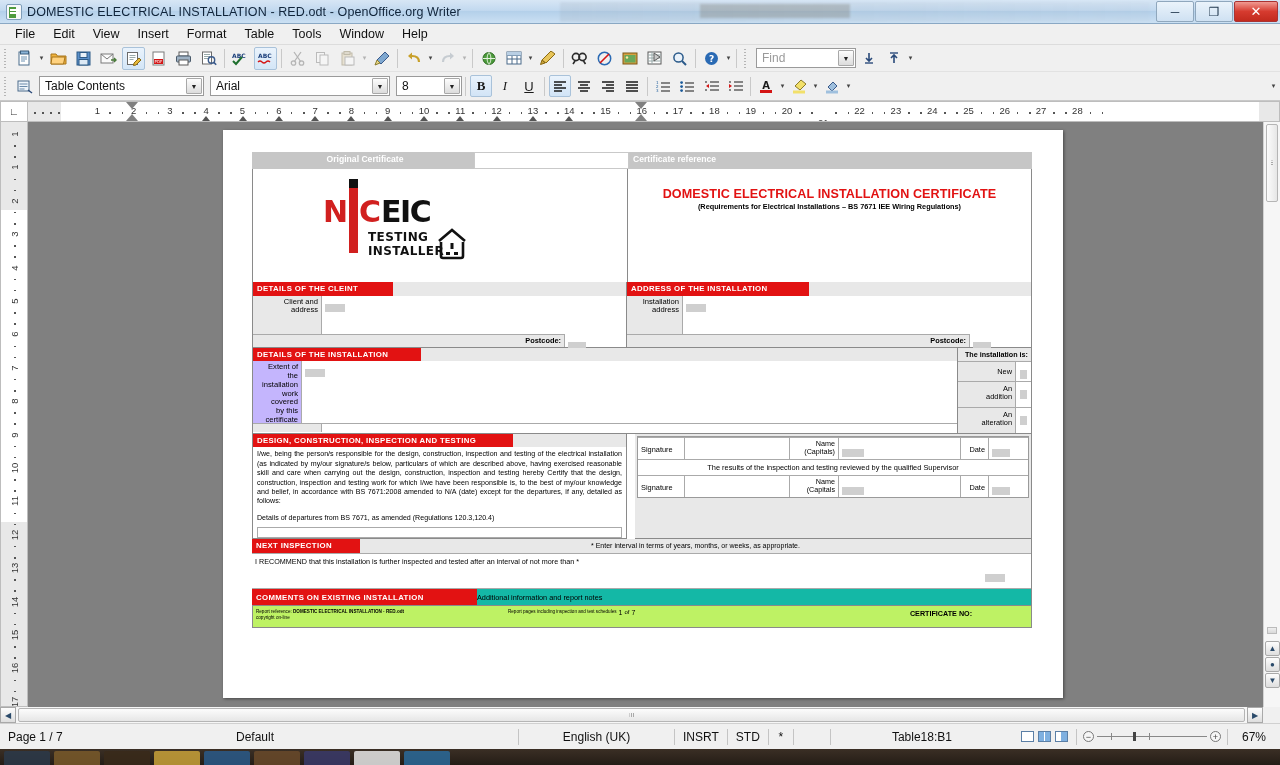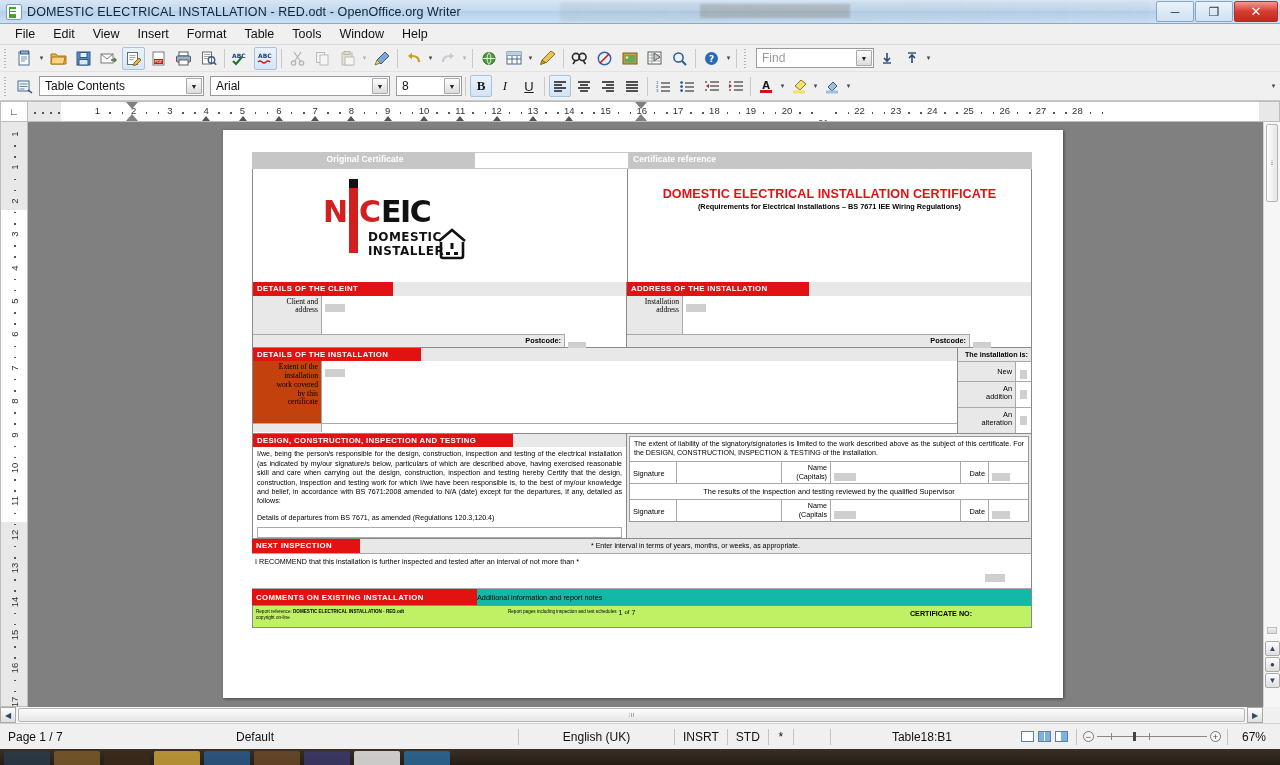--- a/index.html
+++ b/index.html
@@ -84,21 +84,21 @@
   }
   .combo .arrow{
     position:absolute;right:1px;top:1px;bottom:1px;width:16px;
     background:linear-gradient(to bottom,#fdfdfd,#dcdcdc);
     border:1px solid #a8a8a8;border-radius:1px;
     display:flex;align-items:center;justify-content:center;font-size:7px;color:#222;
   }
   .combo.style{width:165px;margin-left:2px;}
   .combo.font{width:180px;margin-left:6px;}
   .combo.size{width:66px;margin-left:6px;}
-  .combo.find{width:118px;margin-left:4px;color:#9a9a9a;}
+  .combo.find{width:100px;margin-left:4px;color:#9a9a9a;}
 
   .fbtn{
     width:22px;height:22px;margin:0 1px;flex:none;display:flex;align-items:center;justify-content:center;
     font-size:13px;color:#1a1a1a;
   }
   .fbtn.on{border:1px solid #a9c2da;background:linear-gradient(to bottom,#eaf3fc,#d2e4f6);border-radius:2px;}
 
   
   .hruler-row{height:21px;display:flex;background:#f0f0f0;}
   .corner{
@@ -178,21 +178,21 @@
     height:20px;background:linear-gradient(to bottom,#3b2f25,#1e1812);
     display:flex;align-items:center;gap:4px;padding-left:4px;overflow:hidden;
   }
   .tk{width:46px;height:17px;border-radius:2px;opacity:.85;}
 
   
   .doc{position:absolute;left:29px;top:22px;width:780px;}
   .bar-red{background:#e21212;color:#fff;font-weight:bold;font-size:7.8px;letter-spacing:.35px;padding:2px 0 2px 4px;line-height:1.25;}
   .bar-grey{background:#c6c6c6;color:#fff;font-weight:bold;font-size:8.6px;padding:2px 0 2px 4px;}
   .greyfill{display:inline-block;background:#cfcfcf;height:8px;width:20px;vertical-align:middle;}
-  .lbl{font-size:7.6px;color:#000;line-height:1.15;text-align:right;padding:2px 3px;font-family:Liberation Serif, serif;}
+  .lbl{font-size:7.6px;color:#000;line-height:1.15;text-align:right;padding:2px 3px;}
   .body-txt{font-size:7.1px;color:#000;line-height:1.32;text-align:justify;}
 
   .hdr-row{display:flex;}
   .hdr-left{width:375px;}
   .hdr-right{flex:1;}
   .cert-title{color:#e21212;font-weight:bold;font-size:12.6px;text-align:center;letter-spacing:.1px;}
   .cert-sub{color:#000;font-weight:bold;font-size:7.3px;text-align:center;margin-top:1px;}
 
   
   .logo-wrap{position:relative;width:140px;height:90px;}
@@ -748,21 +748,21 @@
 
         <div class="hdr-row" style="border-left:1px solid #8a8a8a;border-right:1px solid #8a8a8a;">
           <div class="hdr-left" style="position:relative;height:113px;border-right:1px solid #8a8a8a;">
             <div class="logo-wrap" style="margin:6px auto 0 70px;">
               <div class="lg-n">N</div>
               <div class="lg-bar"></div>
               <div class="lg-nick"></div>
               <div class="lg-c">C</div>
               <div class="lg-eic">EIC</div>
               <div class="lg-dom">
-                <div>DOMESTIC</div>
+                <div>TESTING</div>
                 <div>INSTALLER</div>
               </div>
               <div class="lg-house">
                 <svg width="32" height="34" viewBox="0 0 32 34">
                   <path d="M3 13L16 2l13 11" fill="none" stroke="#111" stroke-width="2.6"></path>
                   <path d="M5 14v14a2 2 0 002 2h18a2 2 0 002-2V14" fill="none" stroke="#111" stroke-width="2.6"></path>
                   <rect x="14.5" y="15" width="3" height="6" fill="#111"></rect>
                   <rect x="10" y="24" width="4" height="3" fill="#111"></rect>
                   <rect x="18" y="24" width="4" height="3" fill="#111"></rect>
                 </svg>
@@ -822,21 +822,21 @@
           </div>
         </div>
 
         <div style="display:flex;border:1px solid #8a8a8a;border-top:none;">
           <div style="flex:1;">
             <div style="display:flex;background:#e8e8e8;">
               <div class="bar-red" style="width:168px;">DETAILS OF THE INSTALLATION</div>
               <div style="flex:1;"></div>
             </div>
             <div style="display:flex;height:62px;">
-              <div style="width:68px;background:#c2410c;" class="lbl">
+              <div style="width:48px;background:#c4b5fd;" class="lbl">
                 <div>Extent of the</div>
                 <div>installation</div>
                 <div>work covered</div>
                 <div>by this</div>
                 <div>certificate</div>
               </div>
               <div style="flex:1;background:#fff;border-left:1px solid #aaa;padding:2px 0 0 3px;">
                 <span class="greyfill"></span>
               </div>
             </div>
@@ -862,36 +862,35 @@
             <div style="display:flex;height:26px;border-top:1px solid #aaa;">
               <div style="flex:1;background:#e8e8e8;font-size:7.4px;text-align:right;padding:3px 3px 0 0;line-height:1.15;">
                 <div>An</div>
                   <div>alteration</div>
               </div>
               <div style="width:16px;background:#fff;border-left:1px solid #aaa;padding-top:3px;text-align:center;"><span class="greyfill" style="width:7px;height:9px"></span></div>
             </div>
           </div>
         </div>
 
-        <div style="display:flex;">
+        <div style="display:flex;gap:8px;">
           <div style="width:375px;border:1px solid #8a8a8a;border-top:none;">
             <div style="display:flex;background:#e8e8e8;">
               <div class="bar-red" style="width:260px;">DESIGN, CONSTRUCTION, INSPECTION AND TESTING</div>
               <div style="flex:1;"></div>
             </div>
             <div style="background:#fff;padding:3px 4px 0 4px;">
               <div class="body-txt">I/we,  being  the  person/s   responsible  for  the  design,  construction,  inspection  and  testing  of  the  electrical  installation  (as  indicated  by  my/our  signature/s  below,  particulars  of  which  are  described above,  having  exercised  reasonable  skill  and  care  when  carrying  out  the  design,  construction, inspection and testing hereby Certify that the design, construction, inspection and testing work for which I/we have been  responsible is, to the best of my/our knowledge and belief, in accordance with BS 7671:2008 amended to N/A  (date)  except for the departures, if any, detailed as follows:</div>
               <div class="body-txt" style="margin-top:7px;text-align:left;">Details of departures from BS 7671, as amended (Regulations 120.3,120.4)</div>
               <div style="margin-top:4px;height:11px;border:1px solid #aaa;background:#fff;"></div>
             </div>
           </div>
 
           <div style="flex:1;border:1px solid #8a8a8a;border-top:none;border-left:none;background:#e8e8e8;padding:2px;">
             <div style="background:#fff;border:1px solid #9a9a9a;">
-              <div class="body-txt" style="padding:3px 4px;">The  extent  of  liability  of  the  signatory/signatories  is  limited  to  the  work  described  above  as  the subject  of  this  certificate.  For  the  DESIGN,  CONSTRUCTION,  INSPECTION  &amp;  TESTING  of  the installation.</div>
               <div style="display:flex;border-top:1px solid #aaa;height:22px;align-items:stretch;">
                 <div style="width:46px;font-size:7.4px;padding:7px 0 0 3px;">Signature</div>
                 <div style="width:106px;border-left:1px solid #aaa;border-right:1px solid #aaa;"></div>
                 <div style="width:48px;font-size:7.2px;text-align:right;padding:2px 3px 0 0;line-height:1.15;">
                   <div>Name</div>
                     <div>(Capitals)</div>
                 </div>
                 <div style="flex:1;border-left:1px solid #aaa;padding:5px 0 0 3px;"><span class="greyfill" style="width:22px"></span></div>
                 <div style="width:28px;font-size:7.4px;text-align:right;padding:7px 3px 0 0;border-left:1px solid #aaa;">Date</div>
                 <div style="width:40px;border-left:1px solid #aaa;padding:5px 0 0 3px;"><span class="greyfill" style="width:18px"></span></div>

